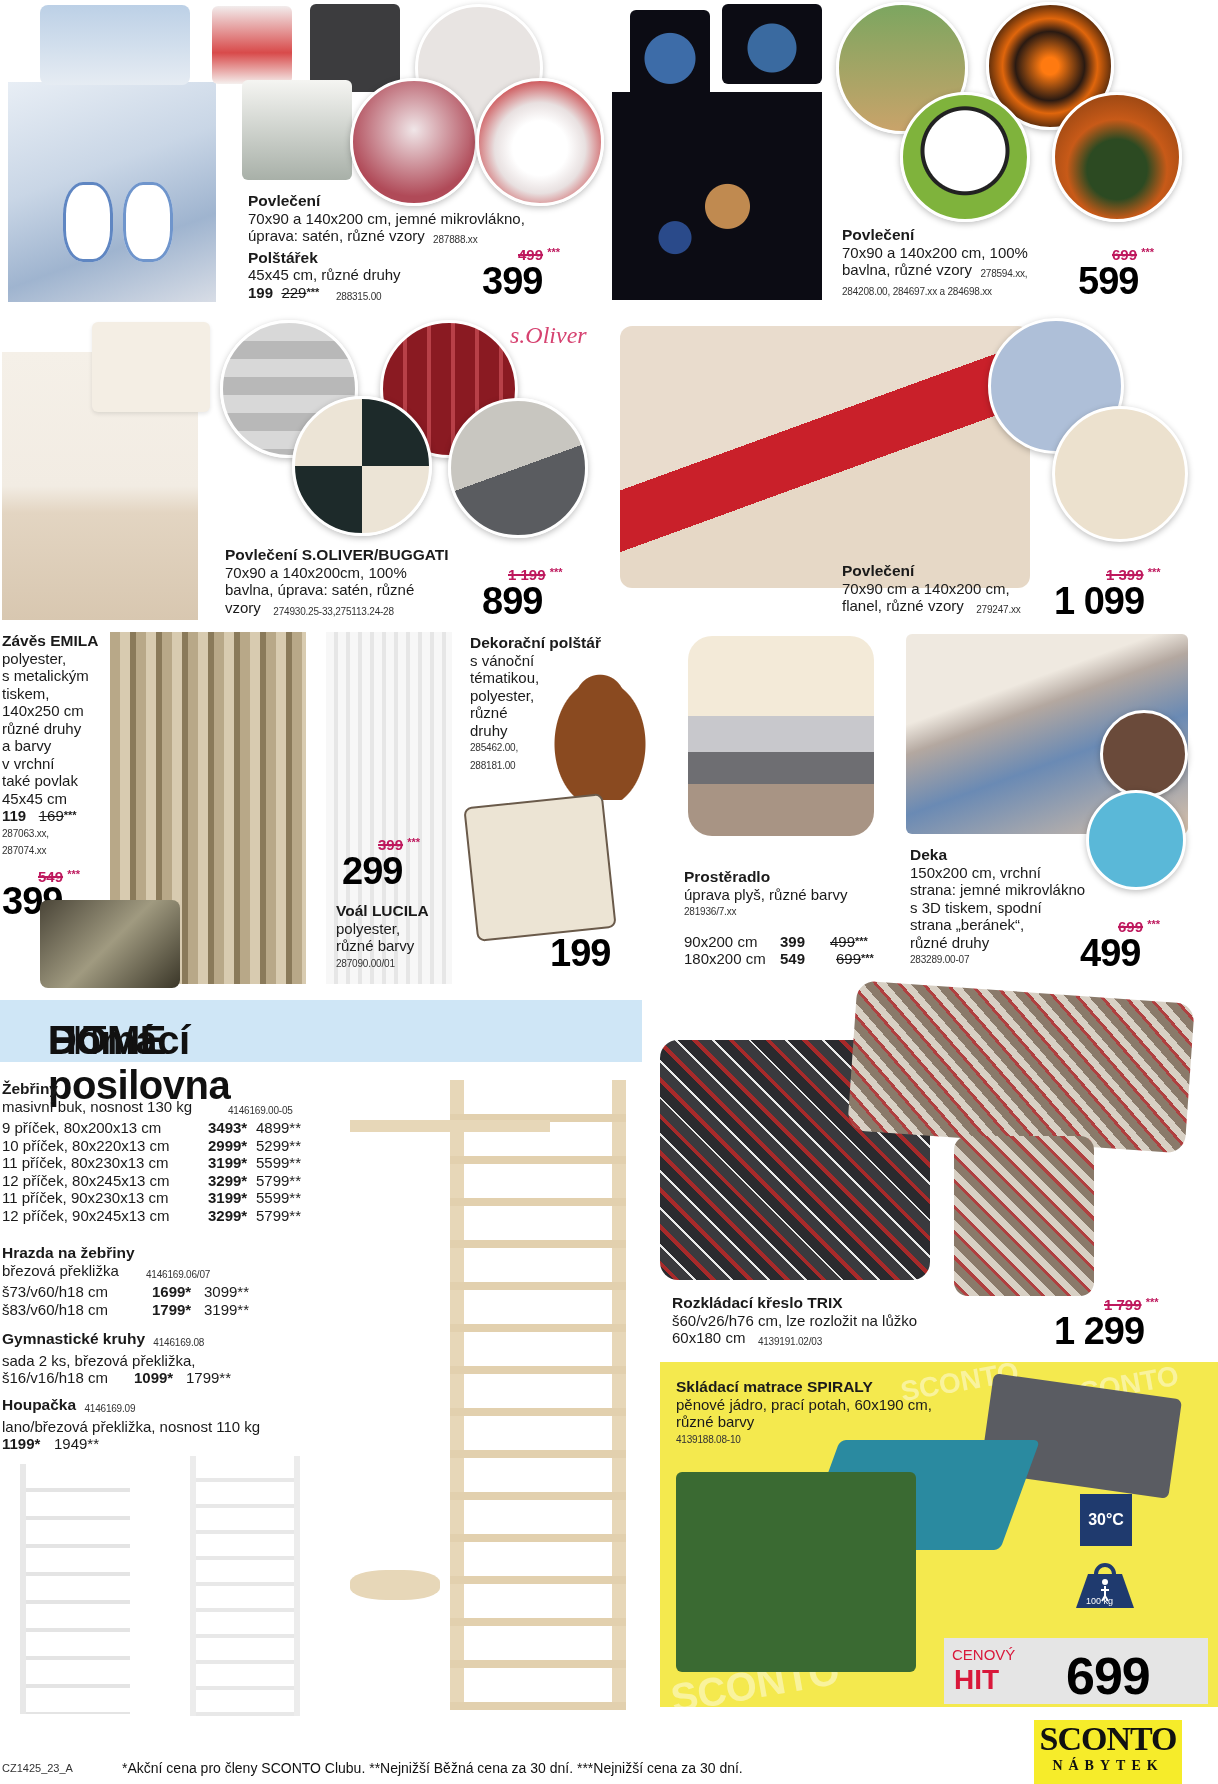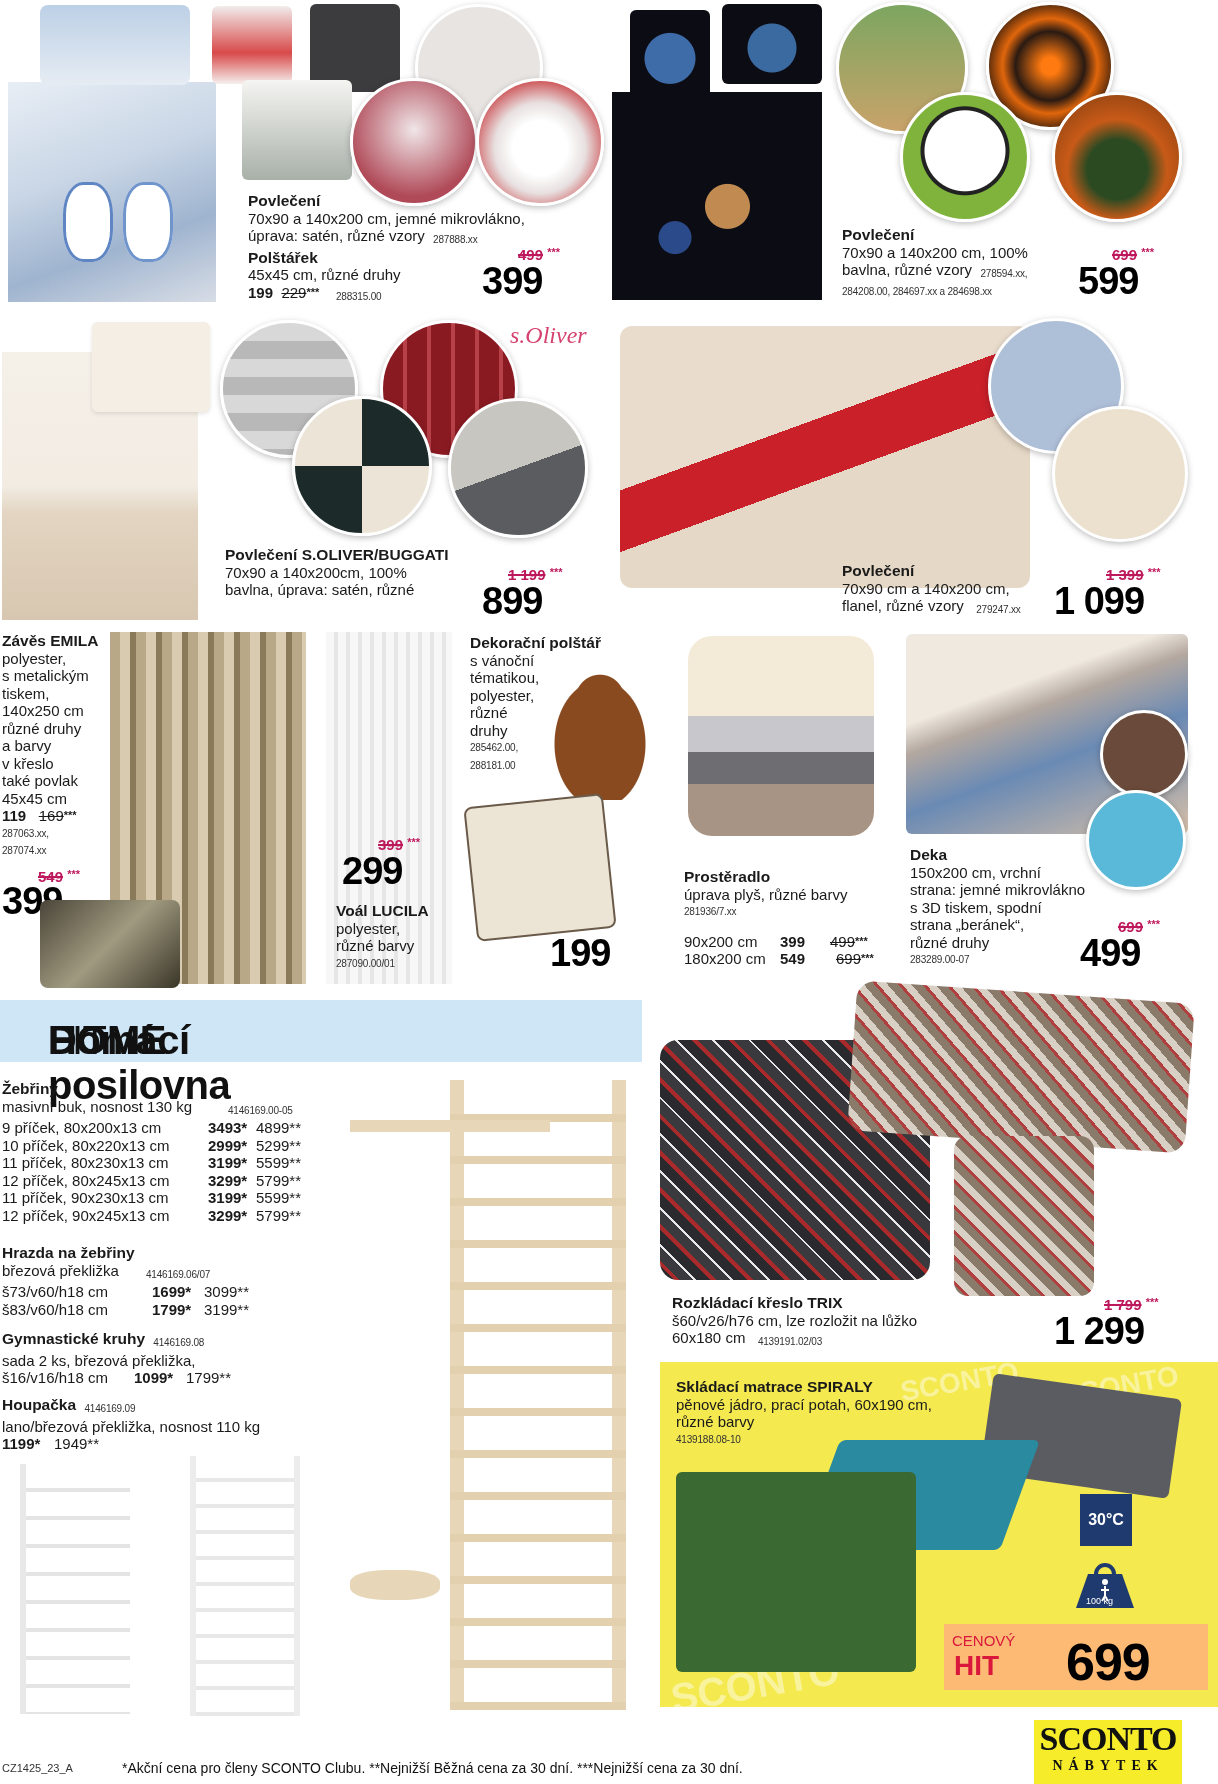--- a/index.html
+++ b/index.html
@@ -68,20 +68,21 @@
 <div class="circ" style="left:220px;top:320px;width:138px;height:138px;background:repeating-linear-gradient(180deg,#d8d8d8 0 18px,#b8b8b8 18px 36px)"></div>
 <div class="circ" style="left:380px;top:320px;width:138px;height:138px;background:repeating-linear-gradient(90deg,#8a1a22 0 20px,#b84048 20px 24px),#8a1a22"></div>
 <div class="circ" style="left:292px;top:396px;width:140px;height:140px;background:conic-gradient(#1d2a2a 0 25%,#ece4d6 0 50%,#1d2a2a 0 75%,#ece4d6 0)"></div>
 <div class="circ" style="left:448px;top:398px;width:140px;height:140px;background:linear-gradient(160deg,#c8c6c0 50%,#5a5c60 50%)"></div>
 <div class="abs" style="left:510px;top:322px;font-family:'Liberation Serif',serif;font-style:italic;font-size:24px;color:#d64270">s.Oliver</div>
 
 <div class="t" style="left:225px;top:546px;width:420px">
   <div class="h">Povlečení S.OLIVER/BUGGATI</div>
   <div>70x90 a 140x200cm, 100%</div>
   <div>bavlna, úprava: satén, různé</div>
+  <div class="row"><span>vzory</span>&nbsp;&nbsp;&nbsp;<span class="code" style="padding-top:4px">274930.25-33,275113.24-28</span></div>
 </div>
 <div class="old" style="left:508px;top:566px"><span class="s">1 199</span> <span style="font-size:11px;vertical-align:top">***</span></div>
 <div class="big" style="left:482px;top:582px">899</div>
 
 <div class="img" style="left:620px;top:326px;width:410px;height:262px;background:linear-gradient(160deg,#e9dccd 0%,#e9dccd 40%,#c9202a 40%,#c9202a 55%,#e6d8c6 55%);border-radius:12px"></div>
 <div class="circ" style="left:988px;top:318px;width:136px;height:136px;background:#aebfd8"></div>
 <div class="circ" style="left:1052px;top:406px;width:136px;height:136px;background:#ece1ce"></div>
 
 <div class="t" style="left:842px;top:562px;width:230px">
   <div class="h">Povlečení</div>
@@ -92,21 +93,21 @@
 <div class="big" style="left:1054px;top:582px">1 099</div>
 
 <div class="t" style="left:2px;top:632px;width:118px">
   <div class="h">Závěs EMILA</div>
   <div>polyester,</div>
   <div>s metalickým</div>
   <div>tiskem,</div>
   <div>140x250 cm</div>
   <div>různé druhy</div>
   <div>a barvy</div>
-  <div>v křeslo</div>
+  <div>v vrchní</div>
   <div>také povlak</div>
   <div>45x45 cm</div>
   <div class="row"><b>119</b>&nbsp;&nbsp;&nbsp;<span style="text-decoration:line-through">169</span><b style="font-size:11px">***</b></div>
   <div class="code" style="line-height:17px">287063.xx,</div>
   <div class="code" style="line-height:17px">287074.xx</div>
 </div>
 <div class="old" style="left:38px;top:868px"><span class="s">549</span> <span style="font-size:11px;vertical-align:top">***</span></div>
 <div class="big" style="left:2px;top:882px">399</div>
 <div class="img" style="left:110px;top:632px;width:196px;height:352px;background:repeating-linear-gradient(90deg,#b8a888 0 10px,#d8cbb0 10px 20px,#8a7a5a 20px 26px)"></div>
 <div class="img" style="left:40px;top:900px;width:140px;height:88px;background:linear-gradient(135deg,#4a4538,#a09a80,#3a3628);border-radius:8px"></div>
@@ -292,21 +293,21 @@
   </div>
   <div class="abs" style="left:414px;top:200px;width:62px;height:48px">
     <svg width="62" height="48" viewBox="0 0 62 48">
         <path d="M22 12 a9 9 0 0 1 18 0" stroke="#1f3a6e" stroke-width="4" fill="none"></path>
         <path d="M14 12 H48 L60 46 H2 Z" fill="#1f3a6e"></path>
         <circle cx="31" cy="20" r="3" fill="#fff"></circle>
         <path d="M31 24 v10 M27 28 h8 M31 34 l-3 5 M31 34 l3 5" stroke="#fff" stroke-width="2"></path>
       </svg>
     <span class="abs" style="left:12px;top:34px;font-size:9px;font-weight:400;color:#fff">100 kg</span>
   </div>
-  <div class="abs" style="left:284px;top:262px;width:264px;height:66px;background:#fdba74">
+  <div class="abs" style="left:284px;top:276px;width:264px;height:66px;background:#e5e5e5">
     <span class="abs" style="left:8px;top:8px;font-size:15px;color:#d9183b">CENOVÝ</span>
     <span class="abs" style="left:10px;top:26px;font-size:28px;font-weight:700;color:#d9183b">HIT</span>
     <span class="abs" style="left:122px;top:8px;font-size:52px;font-weight:700;color:#000;letter-spacing:-1px">699</span>
   </div>
 </div>
 
 <div class="abs" style="left:2px;top:1762px;font-size:11px;color:#333">CZ1425_23_A</div>
 <div class="abs" style="left:122px;top:1760px;font-size:14px;font-weight:400;color:#111">*Akční cena pro členy SCONTO Clubu. **Nejnižší Běžná cena za 30 dní. ***Nejnižší cena za 30 dní.</div>
 <div class="abs" style="left:1034px;top:1720px;width:148px;height:64px;background:#f6ec2a;text-align:center">
   <div style="font-family:'Liberation Serif',serif;font-weight:700;font-size:34px;line-height:38px;color:#111;letter-spacing:-1px">SCONTO</div>

